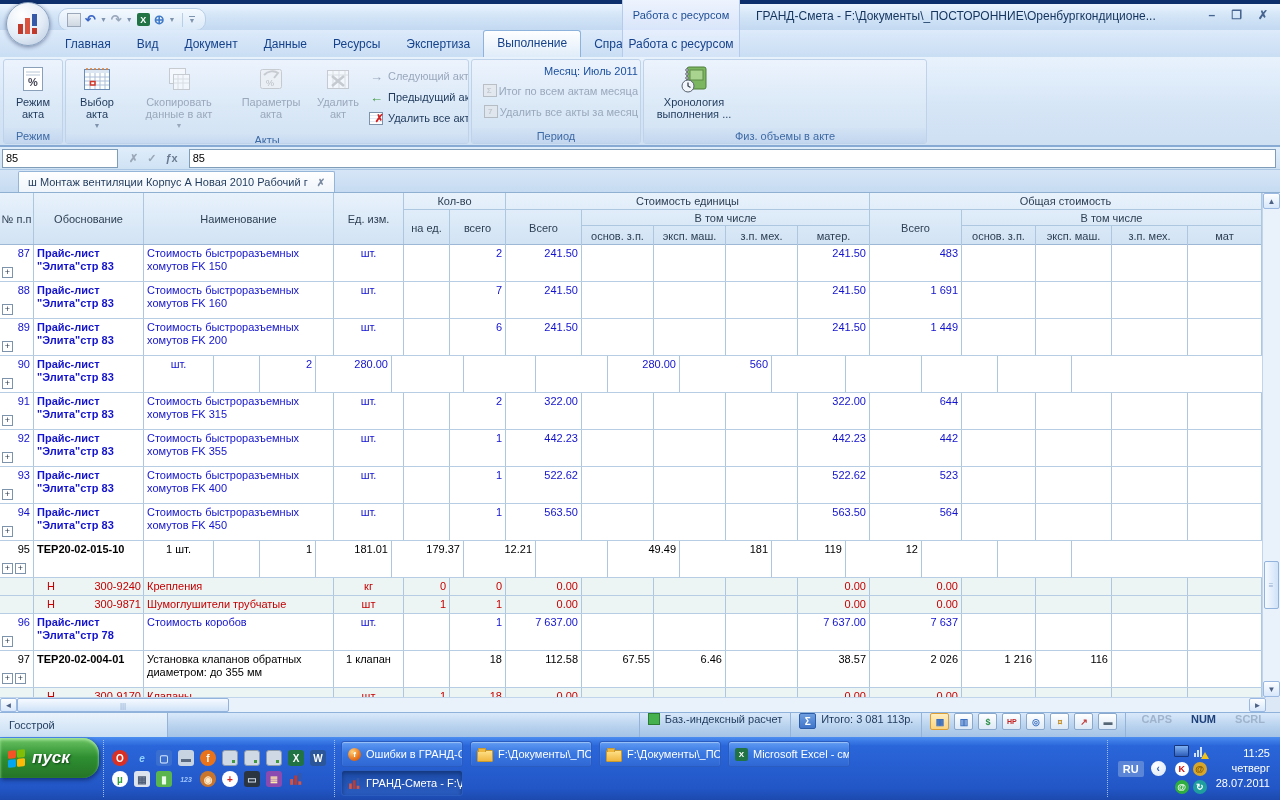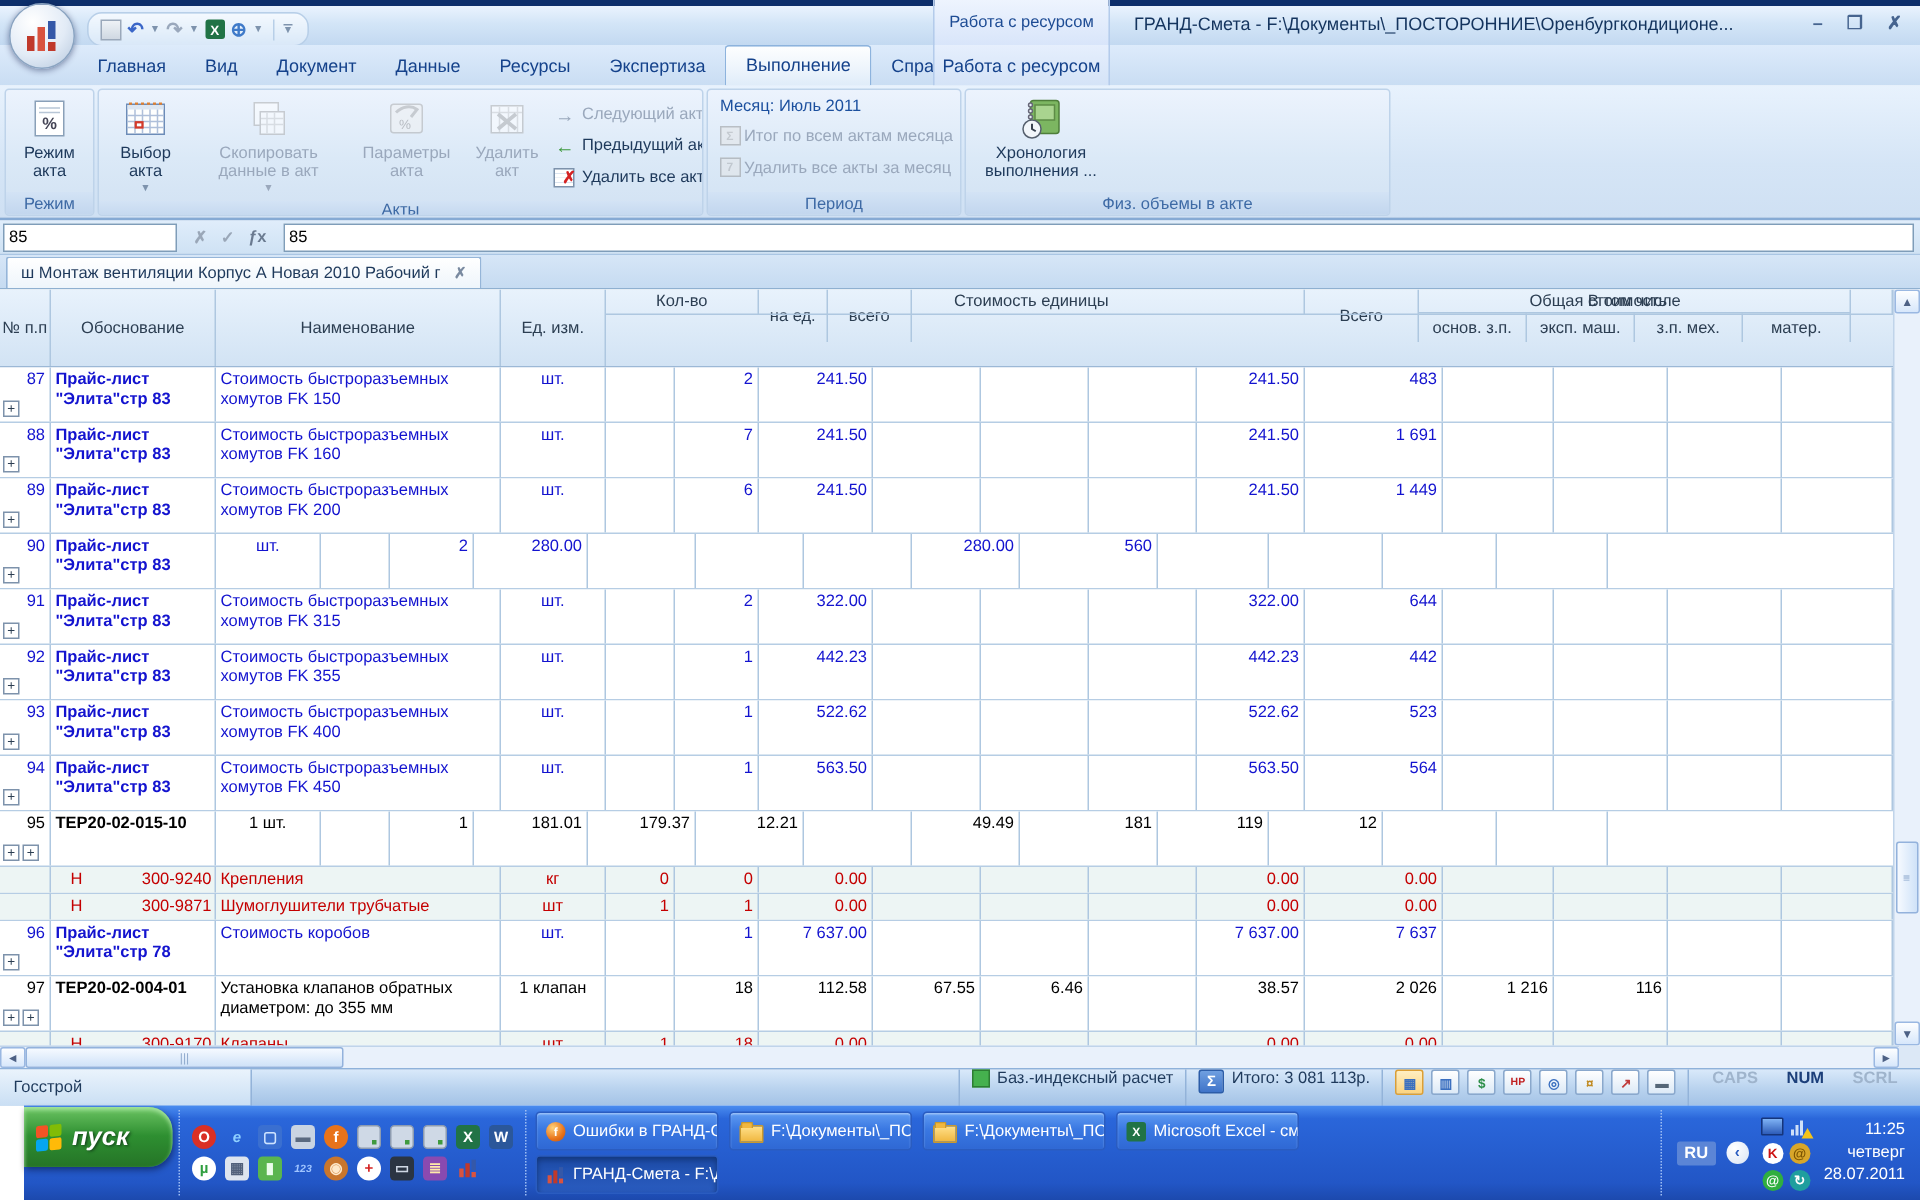--- a/index.html
+++ b/index.html
@@ -47,29 +47,29 @@
   .volinput{width:120px;height:17px;border:1px solid #7f9db9;font-size:11px;padding:0 3px;font-family:"Liberation Sans",sans-serif}
   .pct{font-size:8px;font-weight:bold;color:#9aa8bc;letter-spacing:-.5px}
   
   .fbar{position:absolute;top:147px;left:0;right:0;height:23px;background:linear-gradient(#e0edfb,#cfe2f4);display:flex;align-items:center;padding:0 2px;gap:2px;border-bottom:1px solid #aac6e4;box-sizing:border-box}
   .namebox,.finput{height:17px;border:1px solid #7f9db9;font-size:11px;padding:0 3px;font-family:"Liberation Sans",sans-serif}
   .namebox{width:108px}
   .finput{flex:1;margin-right:2px}
   .fbtns{display:flex;gap:9px;padding:0 9px;color:#9aa7b8;font-size:11px;align-items:center;font-weight:bold}
   .fx{color:#6a7a90}
   
-  .doctabs{position:absolute;top:170px;left:0;right:0;height:23px;background:linear-gradient(#d6e6f7,#c6dbf1);border-bottom:1px solid #8fb0d0;box-sizing:border-box;display:flex;align-items:flex-end;padding-left:4px}
+  .doctabs{position:absolute;top:170px;left:0;right:0;height:23px;background:linear-gradient(#d6e6f7,#c6dbf1);border-bottom:1px solid #8fb0d0;box-sizing:border-box;display:flex;align-items:flex-end;padding-left:18px}
   .dtab{height:21px;background:linear-gradient(#ffffff,#eef5fb);border:1px solid #95b5d8;border-bottom:none;border-radius:2px 2px 0 0;display:flex;align-items:center;padding:0 9px;color:#1e395b;gap:9px;box-sizing:border-box}
   .dclose{color:#7a8aa0;font-weight:bold;font-size:10px}
   
   .grid{position:absolute;top:193px;left:0;right:0;height:519px;background:#fff;overflow:hidden}
   .th,.td{box-sizing:border-box;flex:none;border-right:1px solid #aec7e0;overflow:hidden}
   .thead{display:flex;height:52px;background:linear-gradient(#e8f2fc,#d2e3f4);color:#2c3e52;border-bottom:1px solid #9cb8d6;box-sizing:border-box;width:1262px}
   .th{display:flex;align-items:center;justify-content:center;text-align:center}
-  .hgrp{display:flex;flex:none}
+  .hgrp{display:flex;flex-direction:column;flex:none}
   .hg-top{height:17px;border-bottom:1px solid #aec7e0;width:100%;box-sizing:border-box}
   .hg-bot{display:flex;height:35px}
   .tall{height:35px}
   .hg-sub{display:flex;flex-direction:column}
   .hg-mid{height:16px;border-bottom:1px solid #aec7e0;box-sizing:border-box}
   .hg-row{display:flex;height:19px}
   .hfull{height:51px}
   .c-num{width:34px}.c-obosn{width:110px}.c-name{width:190px}.c-unit{width:70px}
   .c-qp{width:46px}.c-qt{width:56px}.c-ue{width:76px}.c-uozp{width:72px}.c-uem{width:72px}.c-uzpm{width:72px}.c-umat{width:72px}
   .c-tt{width:92px}.c-tozp{width:74px}.c-tem{width:76px}.c-tzpm{width:76px}.c-tmat{width:74px}
@@ -107,21 +107,21 @@
   .st-spacer{flex:1}
   .st-sec{display:flex;gap:5px;padding:0 8px;border-left:1px solid #93b3d9;align-self:stretch}
   .led{width:10px;height:10px;background:#45b14e;border:1px solid #2c7d33}
   .sigma{width:15px;height:14px;background:linear-gradient(#6f9fe0,#3f74c9);color:#fff;border-radius:2px;font-size:10px;display:flex;align-items:center;justify-content:center;border:1px solid #2c5da8;font-weight:bold}
   .sticon{width:19px;height:17px;border:1px solid #8aa8cc;background:linear-gradient(#ffffff,#dce9f6);display:flex;align-items:center;justify-content:center;font-size:9px;border-radius:2px;font-weight:bold;box-sizing:border-box}
   .sticon.active{border-color:#dd9f33;background:linear-gradient(#ffeec2,#fcd47f)}
   .keys{display:flex}
   .keys span{margin:0 7px;color:#9fb4cc;font-weight:bold}
   .keys .on{color:#1c3f7a}
   
-  .task{position:absolute;top:737px;left:16px;right:0;height:63px;background:linear-gradient(#4b8df0,#2a66da 14%,#2256c6 82%,#1c49ad);display:flex;align-items:stretch}
+  .task{position:absolute;top:737px;left:0;right:0;height:63px;background:linear-gradient(#4b8df0,#2a66da 14%,#2256c6 82%,#1c49ad);display:flex;align-items:stretch}
   .start{width:99px;height:40px;margin-top:1px;border-radius:0 16px 16px 0;background:linear-gradient(#6cc463,#2e8f31 48%,#257427);display:flex;align-items:center;gap:6px;padding:0 14px 0 7px;color:#fff;font-weight:bold;font-style:italic;font-size:17px;text-shadow:1px 1px 2px #14421b;box-shadow:inset 0 2px 3px #a5e49e,1px 2px 4px rgba(0,0,30,.45);box-sizing:border-box;flex:none}
   .ql{display:flex;flex-direction:column;justify-content:center;gap:4px;padding:0 8px;margin:3px 0 3px 4px;border-left:1px dotted #9dbdf4;border-right:1px dotted #9dbdf4;flex:none}
   .qlrow{display:flex;gap:6px;align-items:center;height:17px}
   .qli{width:16px;height:16px;display:flex;align-items:center;justify-content:center;font-size:10px;font-weight:bold;border-radius:3px;box-sizing:border-box}
   .qli.drive{position:relative;border:1px solid #8e9cb0}
   .qli.drive::after{content:"";position:absolute;right:2px;bottom:2px;width:3px;height:3px;background:#3f9a3f}
   .wins{flex:1;display:flex;flex-direction:column;gap:3px;padding:4px 6px}
   .wrow{display:flex;gap:7px;height:26px}
   .wbtn{width:122px;background:linear-gradient(#5f9bf2,#3a78e2 45%,#2f68d4);border-radius:3px;border:1px solid #2a5cc0;box-shadow:inset 0 1px 1px #9cc2f8;display:flex;align-items:center;gap:5px;padding:0 6px;color:#fff;white-space:nowrap;overflow:hidden;box-sizing:border-box;flex:none}
   .wbtn.active{background:linear-gradient(#1d4ca8,#2a5cc0);box-shadow:inset 0 2px 4px #123577}
@@ -281,21 +281,21 @@
                 <span class="redx">✗</span>
               </span>
             <span>Удалить все акты</span>
           </div>
         </div>
       </div>
       <div class="grp-label">Акты</div>
     </div>
 
     <div class="grp" style="width:170px">
-      <div class="gbody" style="flex-direction:column;align-items:flex-start">
+      <div class="gbody" style="flex-direction:column;align-items:flex-end">
         <div class="monthlbl">Месяц: Июль 2011</div>
         <div class="smallrow dis">
           <span class="smico fade">
               <span class="calmini" style="background:#dfe5ec"></span>
               <span style="margin-left:-10px;font-size:8px;color:#778">Σ</span>
             </span>
           <span>Итог по всем актам месяца</span>
         </div>
         <div class="smallrow dis">
           <span class="smico fade">

